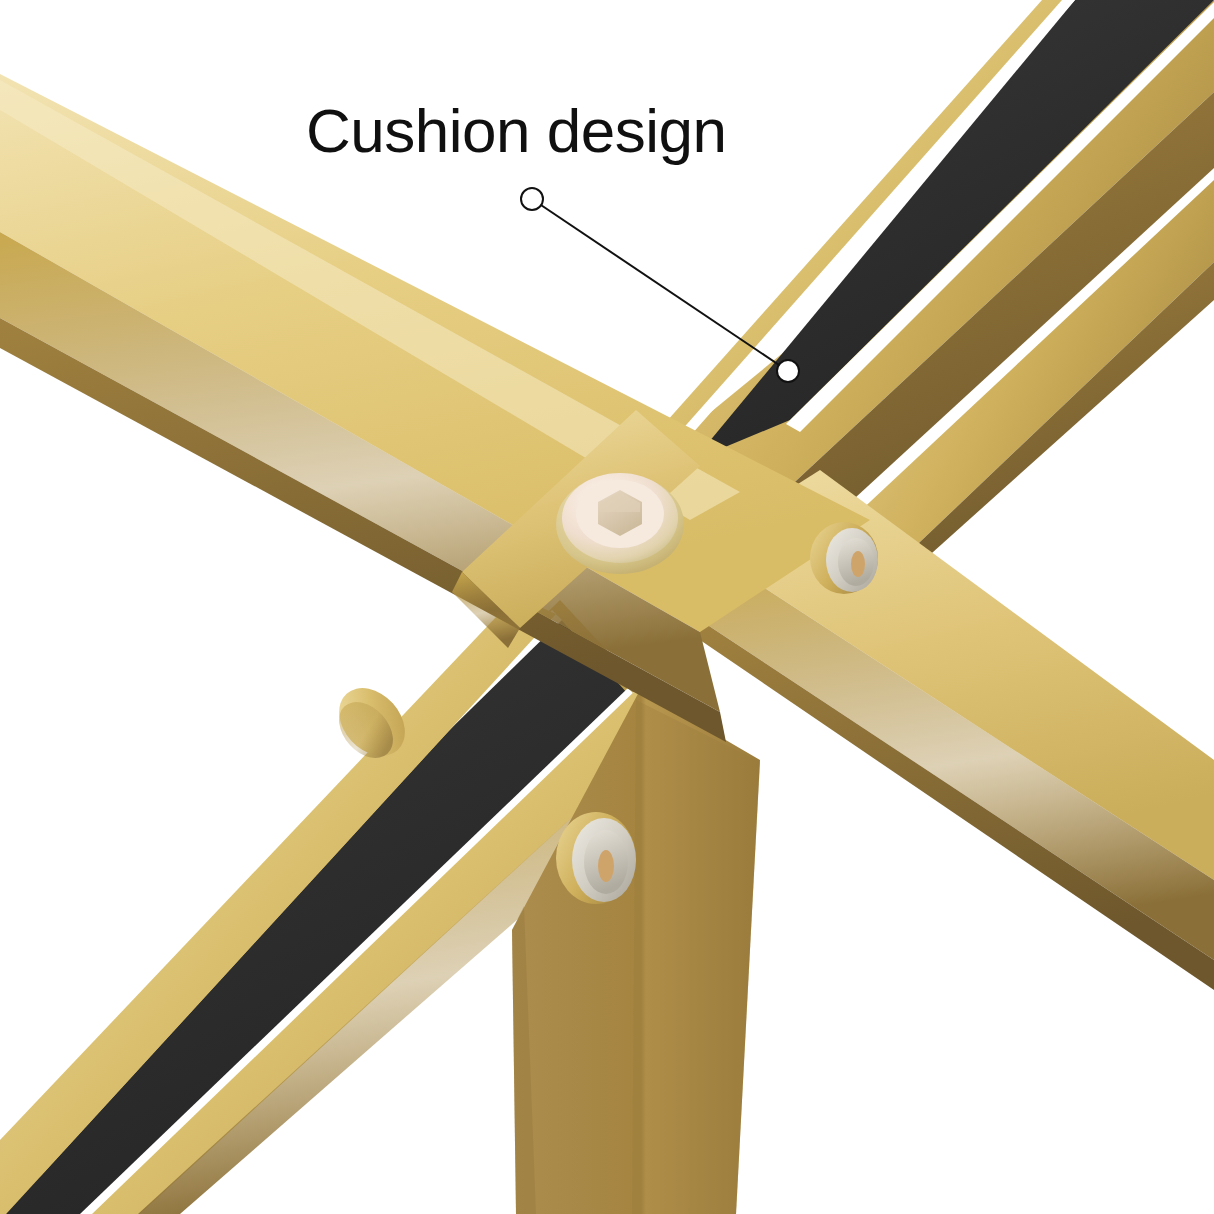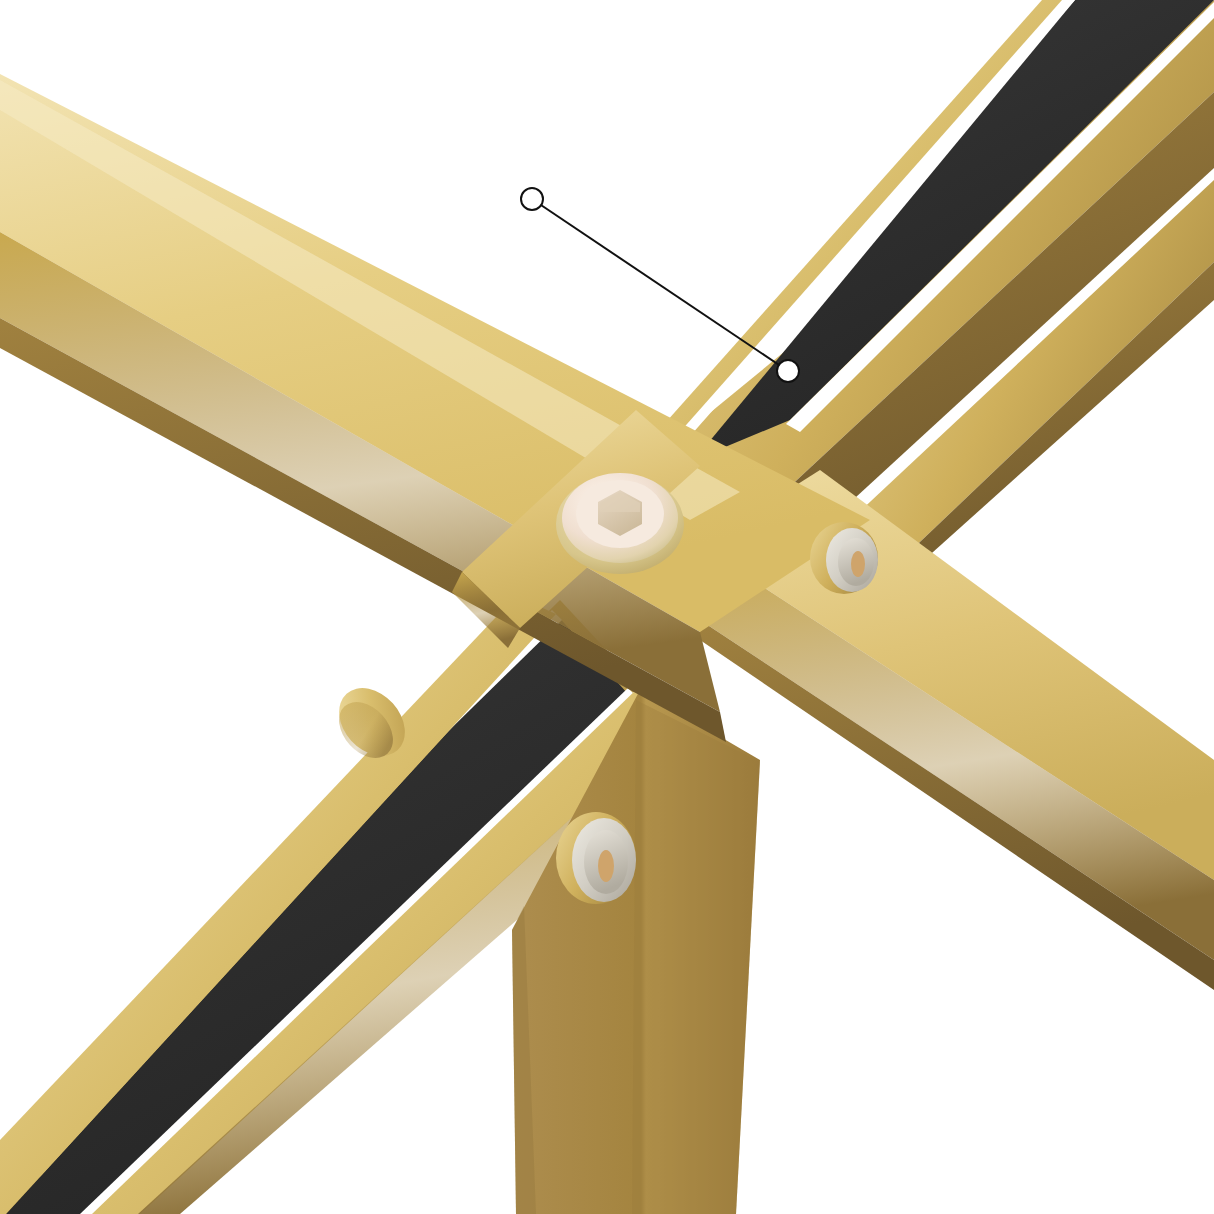--- a/index.html
+++ b/index.html
@@ -192,14 +192,15 @@
     </g>
 
   </svg>
 
   <svg id="callout-layer" viewBox="0 0 1214 1214">
     <line id="leader-line" x1="532" y1="199" x2="788" y2="371" stroke="#111111" stroke-width="2"></line>
     <circle id="start-marker" cx="532" cy="199" r="11" fill="#ffffff" stroke="#111111" stroke-width="2"></circle>
     <circle id="end-marker" cx="788" cy="371" r="11" fill="#ffffff" stroke="#111111" stroke-width="2"></circle>
   </svg>
 
+  <div class="annotation-text" style="color: rgb(16, 16, 16);">Cushion design</div>
 
 </div>
 
 </body></html>

